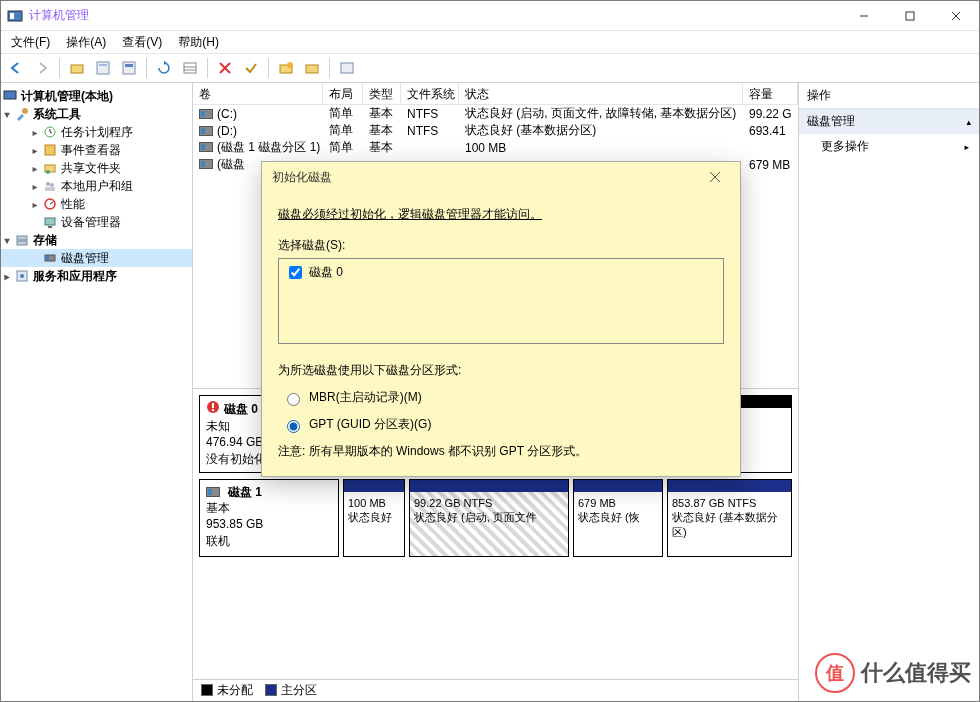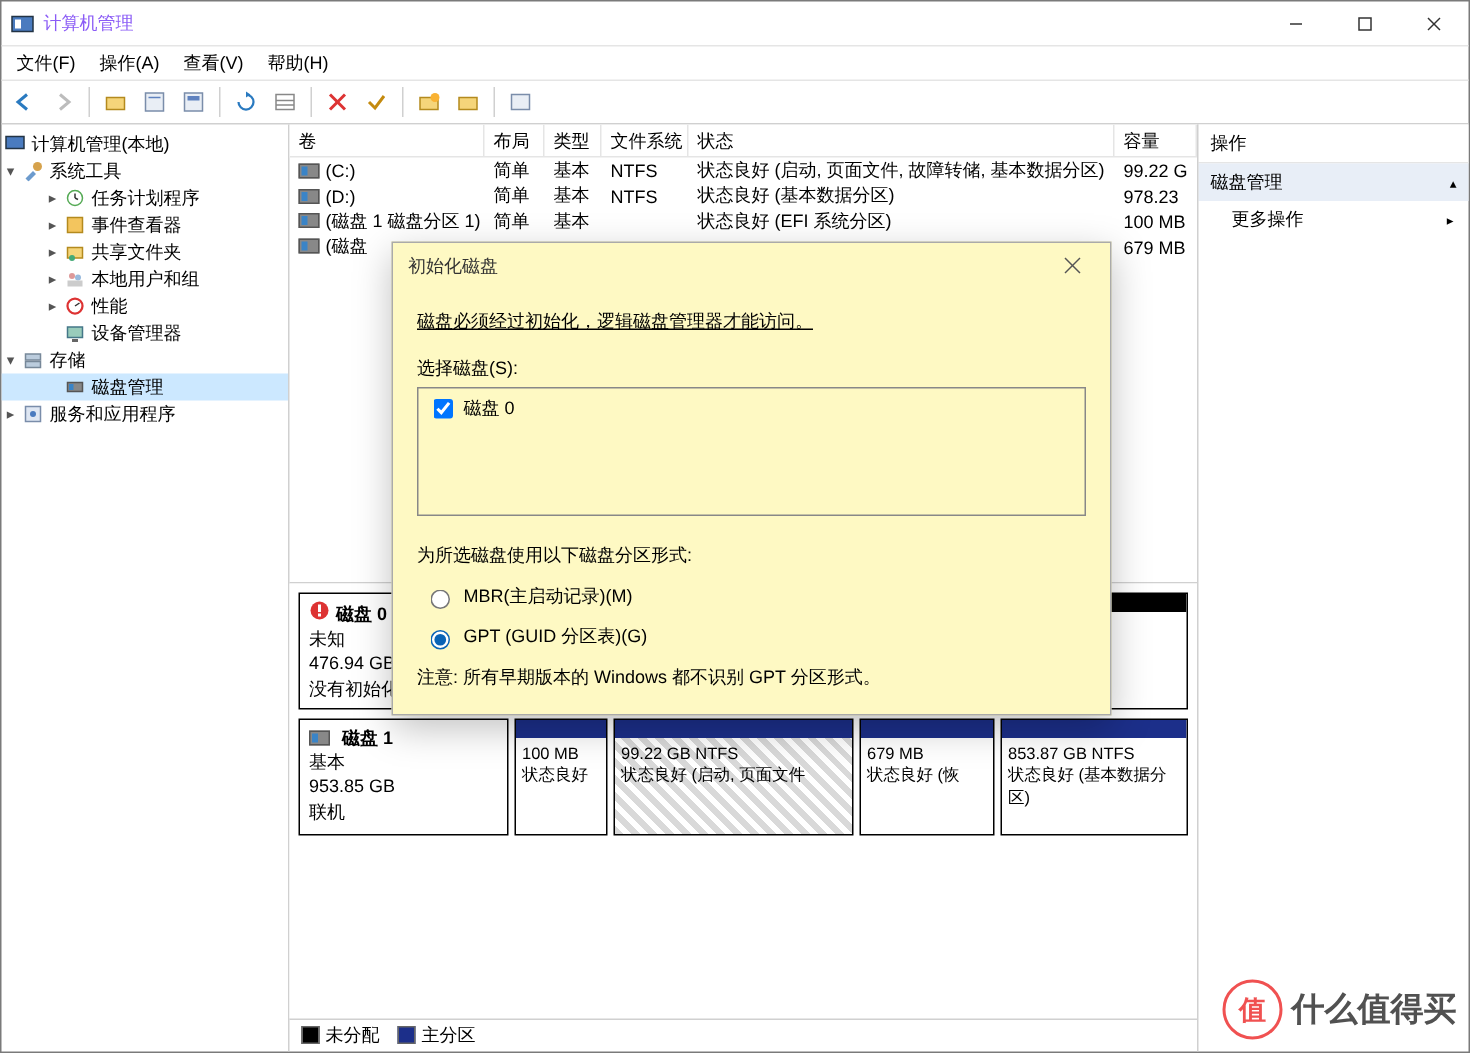--- a/index.html
+++ b/index.html
@@ -20,21 +20,21 @@
   .tbtn { width: 22px; height: 22px; display: flex; align-items: center; justify-content: center; }
   .tsep { width: 1px; height: 20px; background: #d0d0d0; margin: 0 2px; }
   
   .main { display: flex; height: calc(100% - 30px - 22px - 30px); }
   .tree { width: 192px; border-right: 1px solid #d0d0d0; padding: 4px 0; overflow: hidden; }
   .tree-row { display: flex; align-items: center; height: 18px; padding: 0 2px; white-space: nowrap; }
   .tree-row.selected { background: #cce8ff; }
   .expander { width: 12px; height: 12px; display: inline-flex; align-items: center; justify-content: center; font-size: 10px; color: #555; }
   .tree-icon { width: 16px; height: 16px; margin: 0 3px 0 1px; display: inline-flex; align-items: center; justify-content: center; }
   .tree-label { font-size: 12px; }
-  .indent0 { padding-left: 0px; }
+  .indent0 { padding-left: 0px; font-weight: bold; }
   .indent2 { padding-left: 28px; }
   
   .center { flex: 1; display: flex; flex-direction: column; border-right: 1px solid #d0d0d0; position: relative; }
   .volumelist { height: 306px; border-bottom: 1px solid #d0d0d0; overflow: hidden; }
   .vl-header { display: flex; background: #fff; border-bottom: 1px solid #e5e5e5; height: 22px; align-items: stretch; }
   .vl-col { border-right: 1px solid #e5e5e5; padding: 3px 6px; font-size: 12px; white-space: nowrap; overflow: hidden; }
   .col-vol { width: 130px; }
   .col-layout { width: 40px; }
   .col-type { width: 38px; }
   .col-fs { width: 58px; }
@@ -333,28 +333,27 @@
               <div class="vl-col col-fs">NTFS</div>
               <div class="vl-col col-status">状态良好 (启动, 页面文件, 故障转储, 基本数据分区)</div>
               <div class="vl-col col-cap">99.22 G</div>
             </div>
             <div class="vl-row">
               <div class="vl-col col-vol"><span class="vl-disk-icon"></span>(D:)</div>
               <div class="vl-col col-layout">简单</div>
               <div class="vl-col col-type">基本</div>
               <div class="vl-col col-fs">NTFS</div>
               <div class="vl-col col-status">状态良好 (基本数据分区)</div>
-              <div class="vl-col col-cap">978.23</div>
+              <div class="vl-col col-cap">693.41</div>
             </div>
             <div class="vl-row">
               <div class="vl-col col-vol"><span class="vl-disk-icon"></span>(磁盘 1 磁盘分区 1)</div>
               <div class="vl-col col-layout">简单</div>
               <div class="vl-col col-type">基本</div>
               <div class="vl-col col-fs"></div>
-              <div class="vl-col col-status">状态良好 (EFI 系统分区)</div>
               <div class="vl-col col-cap">100 MB</div>
             </div>
             <div class="vl-row">
               <div class="vl-col col-vol"><span class="vl-disk-icon"></span>(磁盘</div>
               <div class="vl-col col-layout"></div>
               <div class="vl-col col-type"></div>
               <div class="vl-col col-fs"></div>
               <div class="vl-col col-status"></div>
               <div class="vl-col col-cap">679 MB</div>
             </div>

